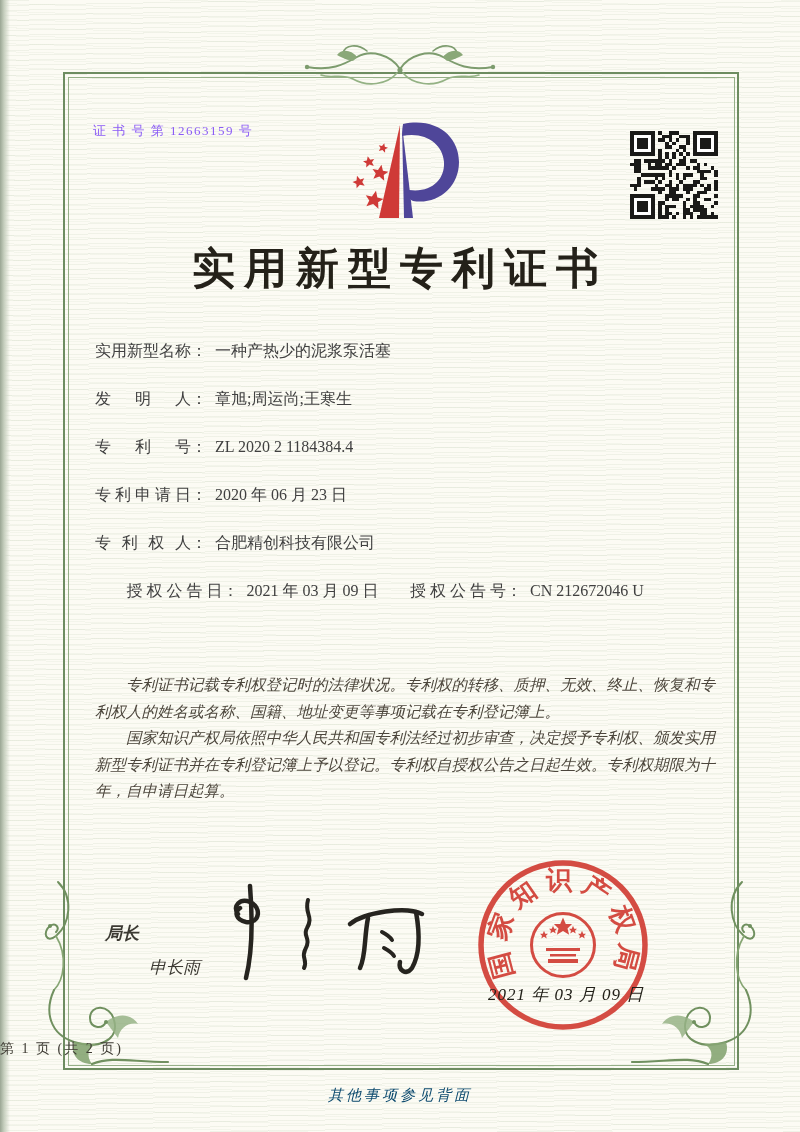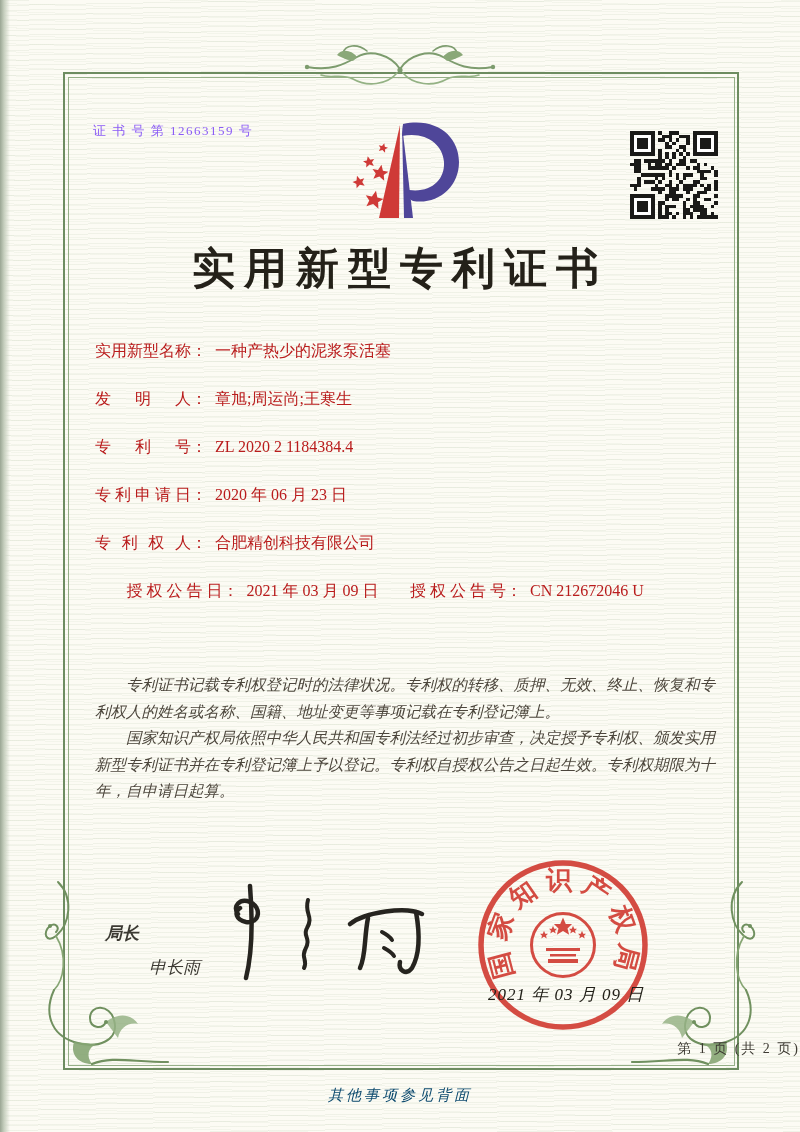--- a/index.html
+++ b/index.html
@@ -18,38 +18,38 @@
   .scan-edge{position:absolute;left:0;top:0;bottom:0;width:10px;
     background:linear-gradient(90deg,#9aa694 0,#c6cfbe 4px,rgba(255,255,255,0) 10px);}
   .frame{position:absolute;left:63px;top:72px;width:672px;height:994px;border:2.5px solid #6d8c60;}
   .frame::after{content:"";position:absolute;inset:2.5px;border:1px solid #95af87;}
   .abs{position:absolute}
   .cert-no{left:93px;top:122px;font-size:13px;letter-spacing:1.5px;color:#8b5cf6;}
   .logo{left:333px;top:118px;width:132px;height:108px;}
   .qr{left:630px;top:131px;width:88px;height:88px;}
   .title{left:0;right:0;top:240px;text-align:center;font-size:43px;font-weight:bold;
     letter-spacing:9px;color:#242119;}
-  .fields{left:95px;top:340px;width:625px;font-size:16px;color:#b91c1c;}
+  .fields{left:95px;top:340px;width:625px;font-size:16px;color:#404040;}
   .frow{display:flex;align-items:flex-start;margin-bottom:27px;line-height:21px;}
   .flabel{flex:0 0 auto;white-space:nowrap;}
   .jt{display:inline-block;width:96px;text-align:justify;text-align-last:justify;}
   .fvalue{margin-left:8px;}
   .addr .fvalue{max-width:412px;line-height:24px;}
   .pair1{flex:0 0 315px;display:flex;justify-content:center;}
   .pair2{display:flex;}
   .paras{left:95px;top:672px;width:620px;font-size:15.5px;line-height:26.5px;
     text-align:justify;color:#4c463c;}
   .paras p{margin:0;text-indent:2em;}
   .kai{font-style:italic;}
   .sign-title{left:105px;top:922px;font-size:17px;color:#3c3a33;font-weight:bold;}
   .sign-name{left:105px;top:956px;font-size:17px;color:#3c3a33;margin-left:44px;}
   .signature{left:210px;top:876px;width:230px;height:115px;}
   .seal{left:468px;top:850px;width:190px;height:190px;opacity:.9;}
   .seal-date{left:488px;top:983px;font-size:17px;letter-spacing:1px;color:#222019;z-index:5;}
-  .page-info{left:0;right:0;top:1040px;text-align:right;font-size:14px;letter-spacing:2px;color:#3e3b33;}
+  .page-info{left:0;right:0;top:1040px;text-align:left;font-size:14px;letter-spacing:2px;color:#3e3b33;}
   .back-note{left:0;right:0;top:1086px;text-align:center;font-size:15px;letter-spacing:3px;color:#0c4a6e;}
   .orn-top{left:283px;top:41px;width:234px;height:62px;}
   .corner{width:130px;height:200px;}
   .corner-l{left:40px;top:872px;}
   .corner-r{left:630px;top:872px;}
   svg{display:block;overflow:visible}
 </style>
 </head>
 <body>
 

